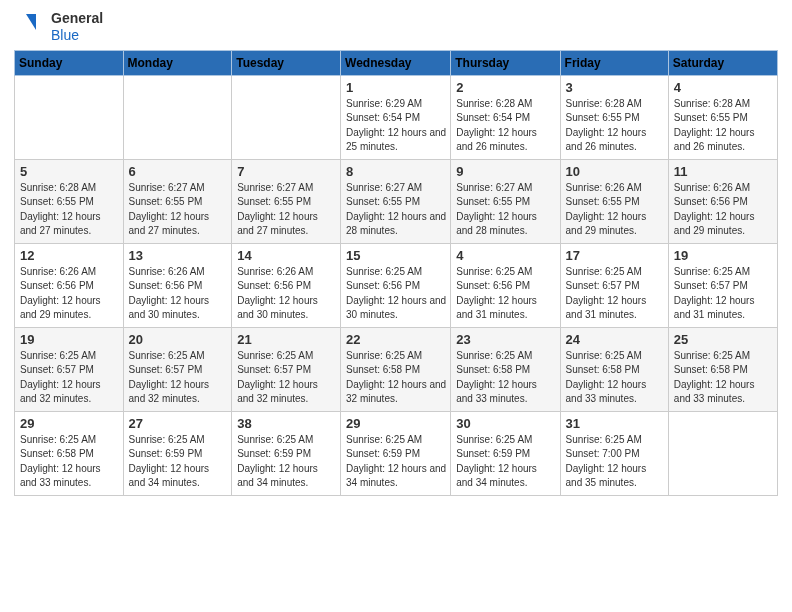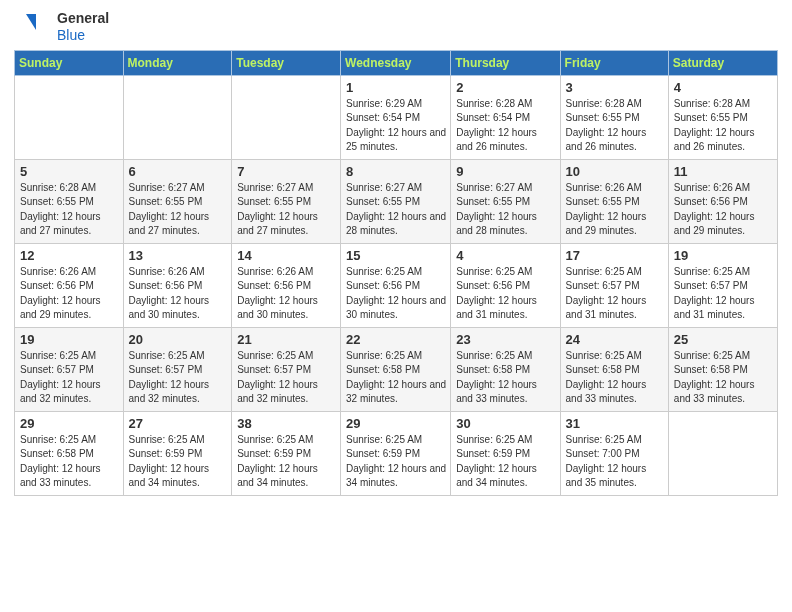--- a/index.html
+++ b/index.html
@@ -40,21 +40,21 @@
       font-size: 14px;
       color: #555;
     }
     .calendar {
       width: 100%;
       border-collapse: collapse;
       font-size: 11px;
     }
     .calendar thead tr th {
       background: #2a6db5;
-      color: #bef264;
+      color: #000000;
       padding: 5px 4px;
       text-align: left;
       font-size: 12px;
       font-weight: bold;
       border: 1px solid #aac4e0;
     }
     .calendar tbody tr td {
       border: 1px solid #ccc;
       vertical-align: top;
       padding: 4px 4px 4px 5px;
@@ -79,21 +79,21 @@
     .empty-cell {
       background: #fff !important;
     }
   </style>
 </head>
 <body>
 
 <div class="page">
   <div class="header-row">
     <div class="logo-area">
-        <div style="display: flex; align-items: center; gap: 21px;">
+        <div style="display: flex; align-items: center; gap: 15px;">
           <svg width="22" height="30" viewBox="0 0 22 30">
             <polygon points="12,2 22,2 22,18" fill="#1a69c4"></polygon>
           </svg>
           <div>
             <div style="font-size: 14px; font-weight: bold; color: rgb(51, 51, 51); line-height: 1.2; font-family: Arial;">General</div>
             <div style="font-size: 14px; font-weight: normal; color: rgb(26, 105, 196); line-height: 1.2; font-family: Arial;">Blue</div>
           </div>
         </div>
       </div>
     <div class="title-area">

